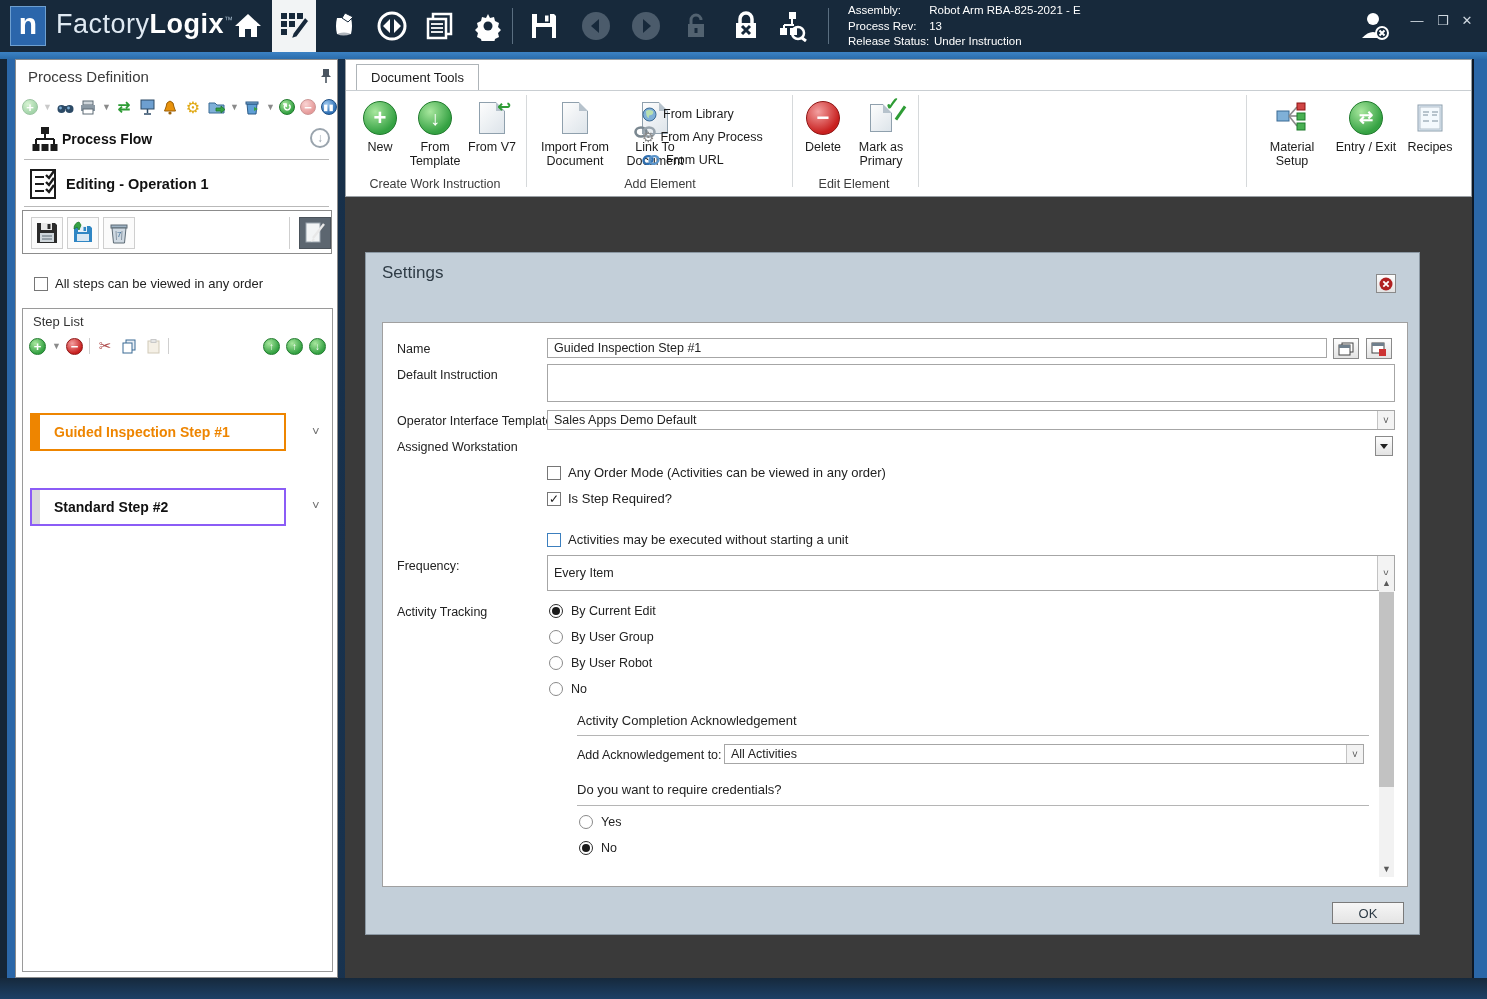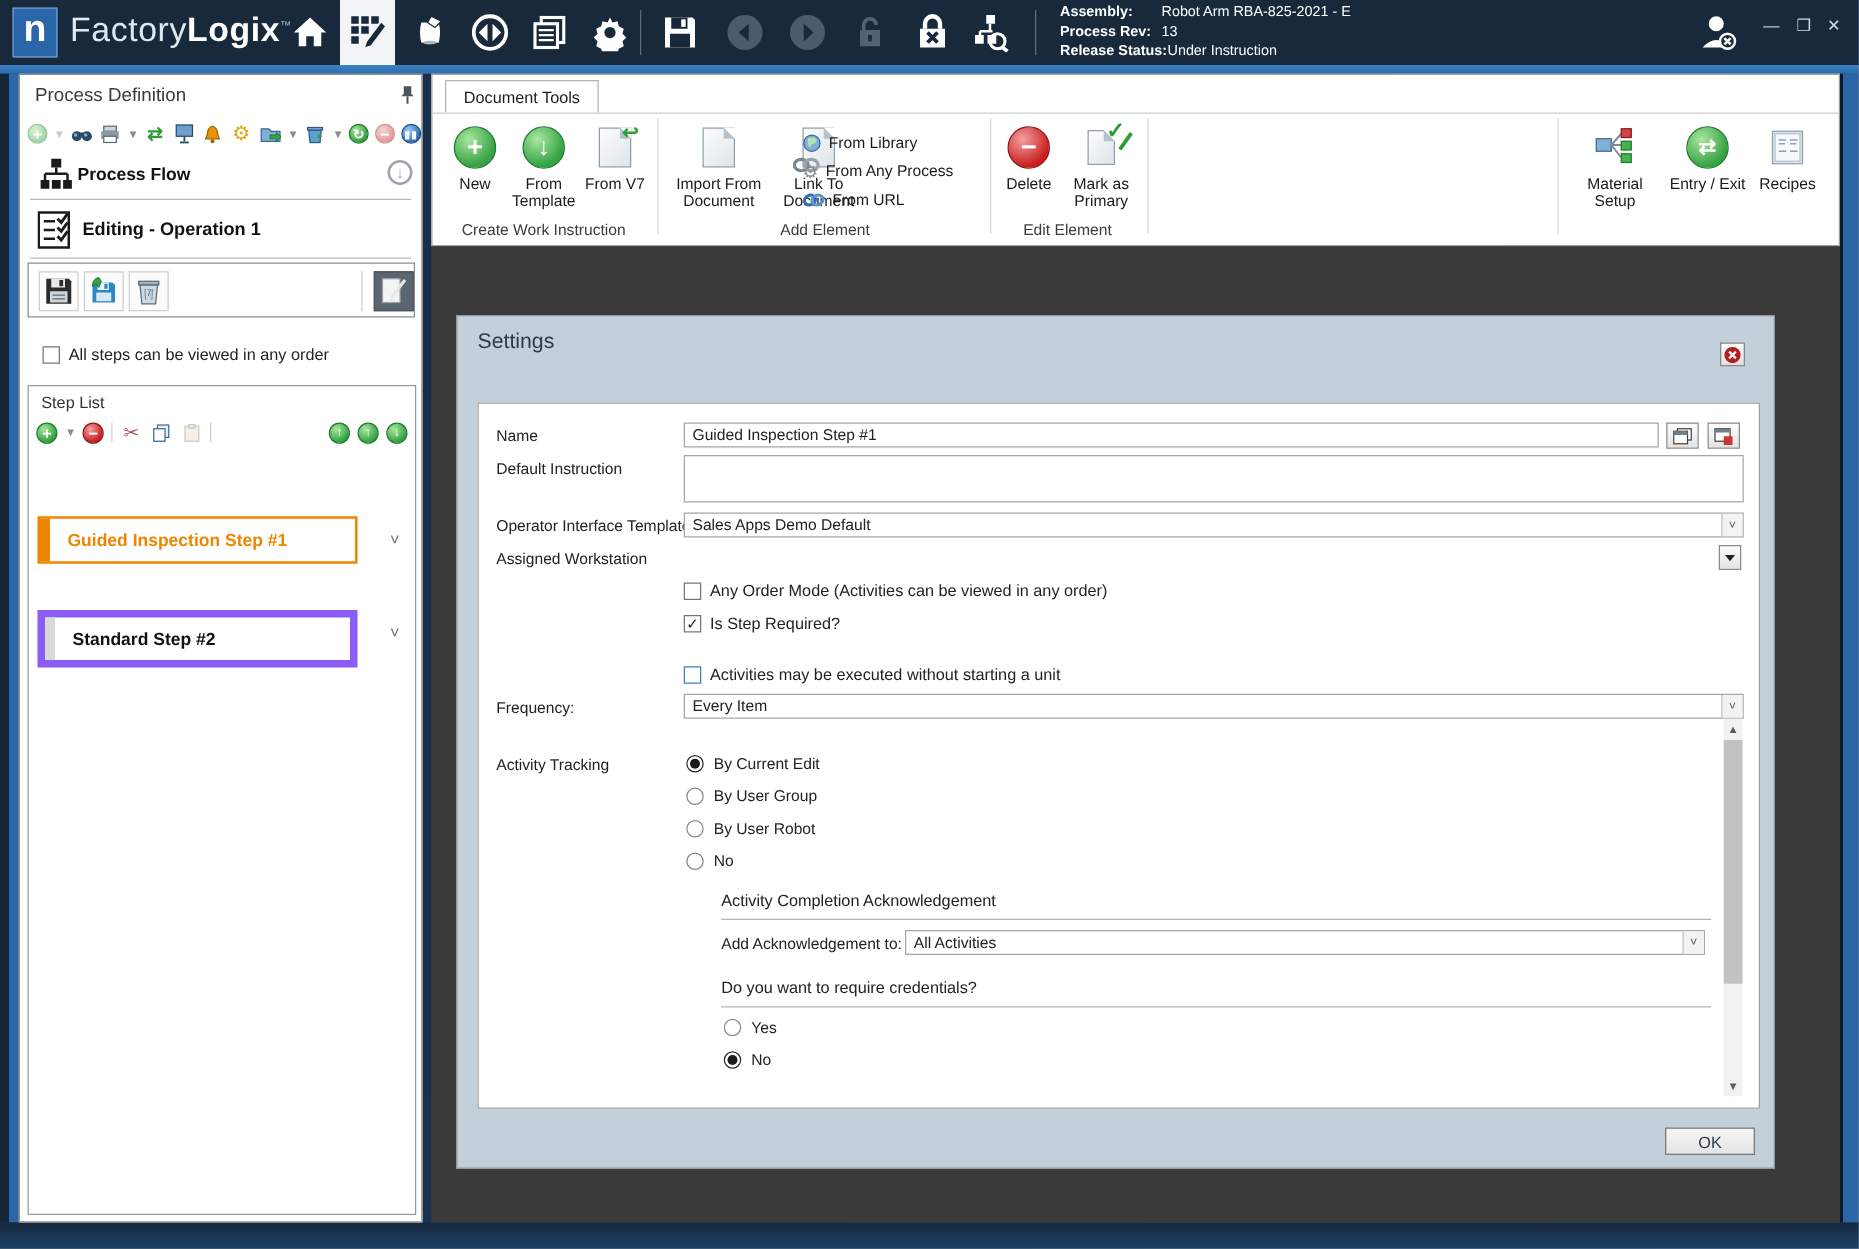--- a/index.html
+++ b/index.html
@@ -14,21 +14,21 @@
   .logo-box { position:absolute; left:10px; top:6px; width:36px; height:40px; background:#2b66ab; border:1px solid #6d9fd0; display:flex; align-items:center; justify-content:center; }
   .logo-n { color:#fff; font-size:30px; font-weight:bold; line-height:1; margin-top:-4px; }
   .brand { position:absolute; left:56px; top:9px; font-size:27px; color:#dfe9f2; letter-spacing:.5px; }
   .brand b { font-weight:700; color:#fff; }
   .brand sup { font-size:9px; color:#9fb3c4; }
   .tb-ico { position:absolute; top:0; height:52px; width:44px; display:flex; align-items:center; justify-content:center; cursor:pointer; }
   .tb-ico.active { background:#f2f4f5; }
   .tb-sep { position:absolute; top:8px; width:1px; height:36px; background:#5a6e80; }
   .dim { opacity:.45; }
   .asm { position:absolute; left:848px; top:3px; font-size:11.5px; line-height:15.5px; color:#fff; }
-  .asm .lab { font-weight:bold; display:inline-block; width:78px; }
+  .asm .lab { font-weight:normal; display:inline-block; width:78px; }
   .winctl { position:absolute; top:0; height:40px; width:26px; color:#cfd8e0; font-size:13px; display:flex; align-items:center; justify-content:center; cursor:pointer; }
 
   
   .frame-left  { position:absolute; left:0; top:59px; width:15px; height:919px; background:linear-gradient(90deg,#152637 0 7px,#2b67a8 7px); }
   .frame-right { position:absolute; left:1472px; top:59px; width:15px; height:919px; background:linear-gradient(90deg,#0d1826 0 2px,#2b67a8 2px); }
   .frame-bottom{ position:absolute; left:0; top:978px; width:1487px; height:21px; background:linear-gradient(#16293c,#1d4066); }
 
   
   .left-panel { position:absolute; left:15px; top:59px; width:323px; height:919px; background:#fff; border:1px solid #8c8c8c; font-size:13px; color:#222; }
   .lp-title { position:absolute; left:12px; top:8px; font-size:15px; color:#3a3a3a; }
@@ -48,21 +48,21 @@
   .ed-btn { position:absolute; top:6px; width:32px; height:32px; border:1px solid #cfcfcf; background:#fbfbfb; display:flex; align-items:center; justify-content:center; cursor:pointer; }
   .ed-btn.darksel { background:#5c6670; border-color:#4a525a; }
   .chk-row { position:absolute; display:flex; align-items:center; gap:7px; font-size:13px; color:#222; }
   .cbx { width:14px; height:14px; border:1px solid #767676; background:#fff; display:inline-flex; align-items:center; justify-content:center; font-size:12px; color:#1b1b1b; cursor:pointer; }
   .cbx.blue { border-color:#3c7fbe; }
   .steplist { position:absolute; left:6px; top:248px; width:311px; height:664px; border:1px solid #9a9a9a; }
   .sl-title { position:absolute; left:10px; top:5px; font-size:13px; color:#333; }
   .sl-toolbar { position:absolute; left:6px; top:26px; right:6px; height:22px; display:flex; align-items:center; gap:6px; }
   .sl-sep { width:1px; height:16px; background:#cfcfcf; }
   .sl-right { margin-left:auto; display:flex; gap:6px; }
-  .step { position:absolute; left:7px; width:256px; border:6px solid #8b5cf6; background:#fff; cursor:pointer; }
+  .step { position:absolute; left:7px; width:256px; border:2px solid #8b5cf6; background:#fff; cursor:pointer; }
   .step .bar { position:absolute; left:0; top:0; bottom:0; width:8px; }
   .step .txt { display:block; margin:9px 0 9px 22px; font-weight:bold; font-size:14px; }
   .step.sel { border:2px solid #ee8500; }
   .step.sel .bar { background:#ee8500; }
   .step.sel .txt { color:#ee8500; }
   .step.norm .bar { background:#d9d9d9; }
   .chev { position:absolute; color:#6f6f6f; font-size:13px; cursor:pointer; }
 
   
   .ribbon { position:absolute; left:345px; top:59px; width:1127px; height:138px; background:#fff; border:1px solid #9aa0a5; }
@@ -594,21 +594,21 @@
         <div class="chk-row" style="left:164px; top:168px">
           <span class="cbx">✓</span>
           <span>Is Step Required?</span>
         </div>
         <div class="chk-row" style="left:164px; top:209px">
           <span class="cbx blue"></span>
           <span>Activities may be executed without starting a unit</span>
         </div>
 
         <span class="flabel" style="left:14px; top:236px">Frequency:</span>
-        <div class="fselect" style="left:164px; top:232px; width:848px; height:20px">
+        <div class="fselect" style="left:164px; top:232px; width:848px; height:36px">
           <span>Every Item</span>
           <span class="chevbox">˅</span>
         </div>
 
         <span class="flabel" style="left:14px; top:282px">Activity Tracking</span>
         <div class="radio-row" style="left:166px; top:281px">
           <span class="radio sel"></span>
           <span>By Current Edit</span>
         </div>
         <div class="radio-row" style="left:166px; top:307px">

